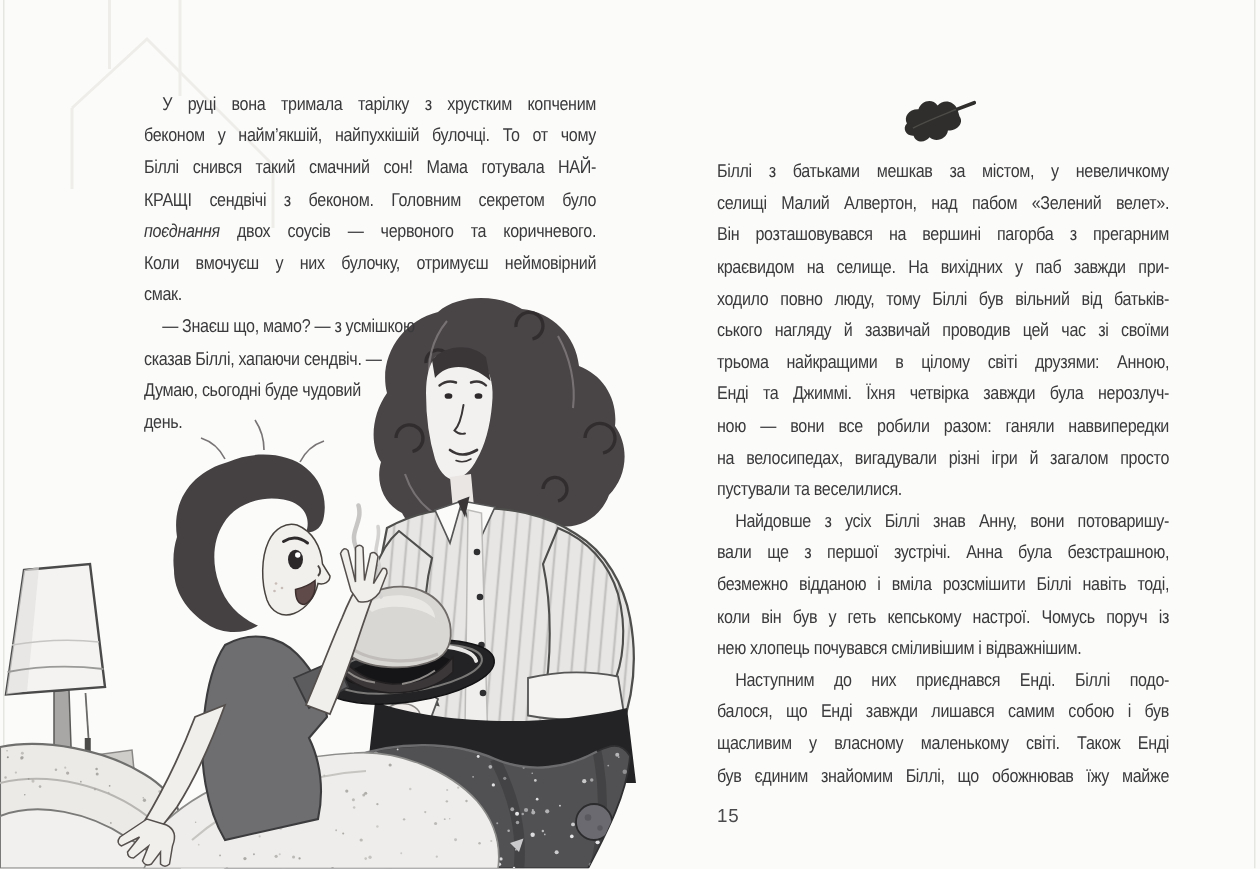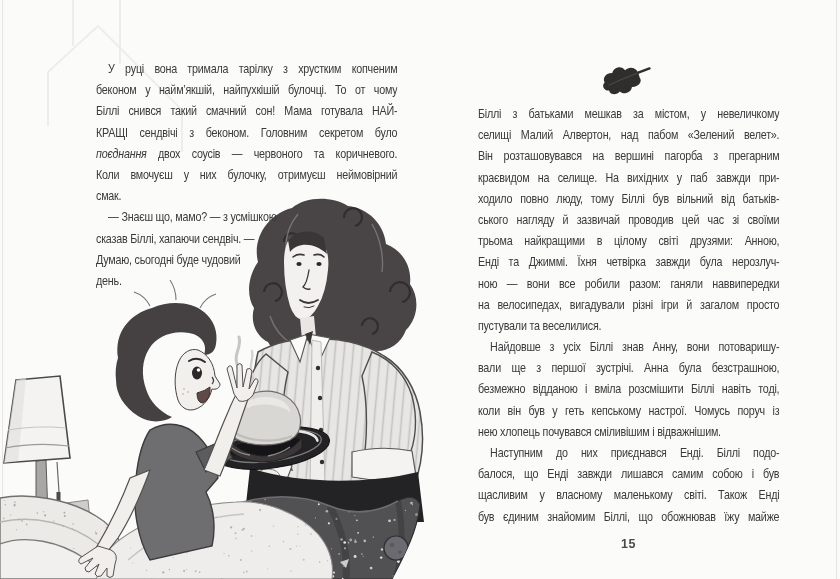--- a/index.html
+++ b/index.html
@@ -20,21 +20,21 @@
     display:block;width:348px;height:21.2px;line-height:21.2px;
     font-size:12.4px;letter-spacing:-0.25px;white-space:nowrap;
     transform:scaleX(0.866);transform-origin:0 0;margin:0;
   }
   .tl.just{white-space:normal;text-align:justify;text-align-last:justify;overflow:hidden;}
   .tl.ind{text-indent:14px;}
   .it{font-style:italic;}
 
   #page-number{
     position:absolute;left:478px;top:537px;width:301px;z-index:3;
-    text-align:center;font-size:12.5px;letter-spacing:.5px;color:#4a4a4c;font-weight:700;
+    text-align:left;font-size:12.5px;letter-spacing:.5px;color:#4a4a4c;font-weight:400;
   }
 
   #watermark{position:absolute;left:40px;top:0;z-index:1;}
   #leaf{position:absolute;left:599px;top:58px;z-index:2;}
   #illustration{position:absolute;left:0;top:195px;z-index:2;}
 </style>
 </head>
 <body>
 
 <div class="page-edge" id="edge-left"></div>

